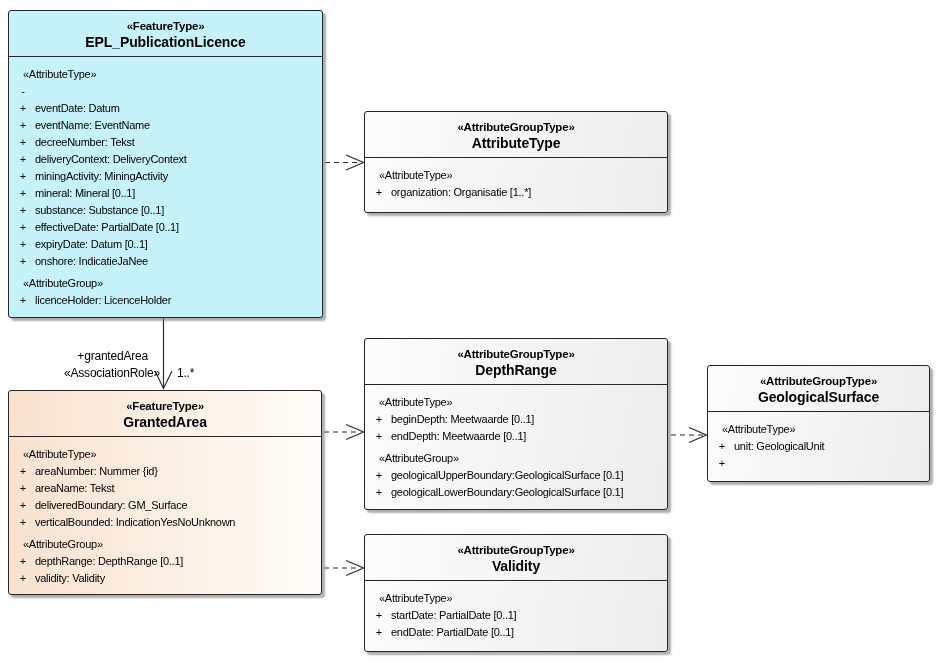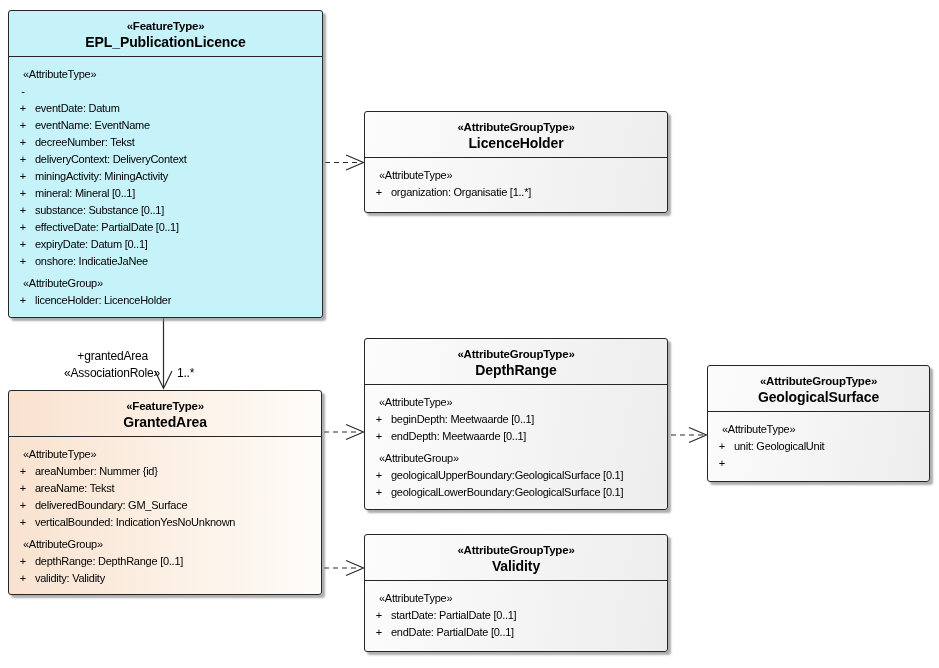--- a/index.html
+++ b/index.html
@@ -144,21 +144,21 @@
         <div class="line k-attr">
           <span class="vis">+</span>
           <span class="txt">licenceHolder: LicenceHolder</span>
         </div>
       </div>
   </div>
 
   <div class="uml-box group-fill pos-licenceholder">
     <div class="box-header">
       <div class="stereotype">«AttributeGroupType»</div>
-      <div class="box-name">LicenceHolder</div>
+      <div class="box-name">AttributeType</div>
     </div>
     <div class="box-body">
 
         <div class="line k-heading">
           <span class="vis"></span>
           <span class="txt">«AttributeType»</span>
         </div>
 
         <div class="line k-attr">
           <span class="vis">+</span>

